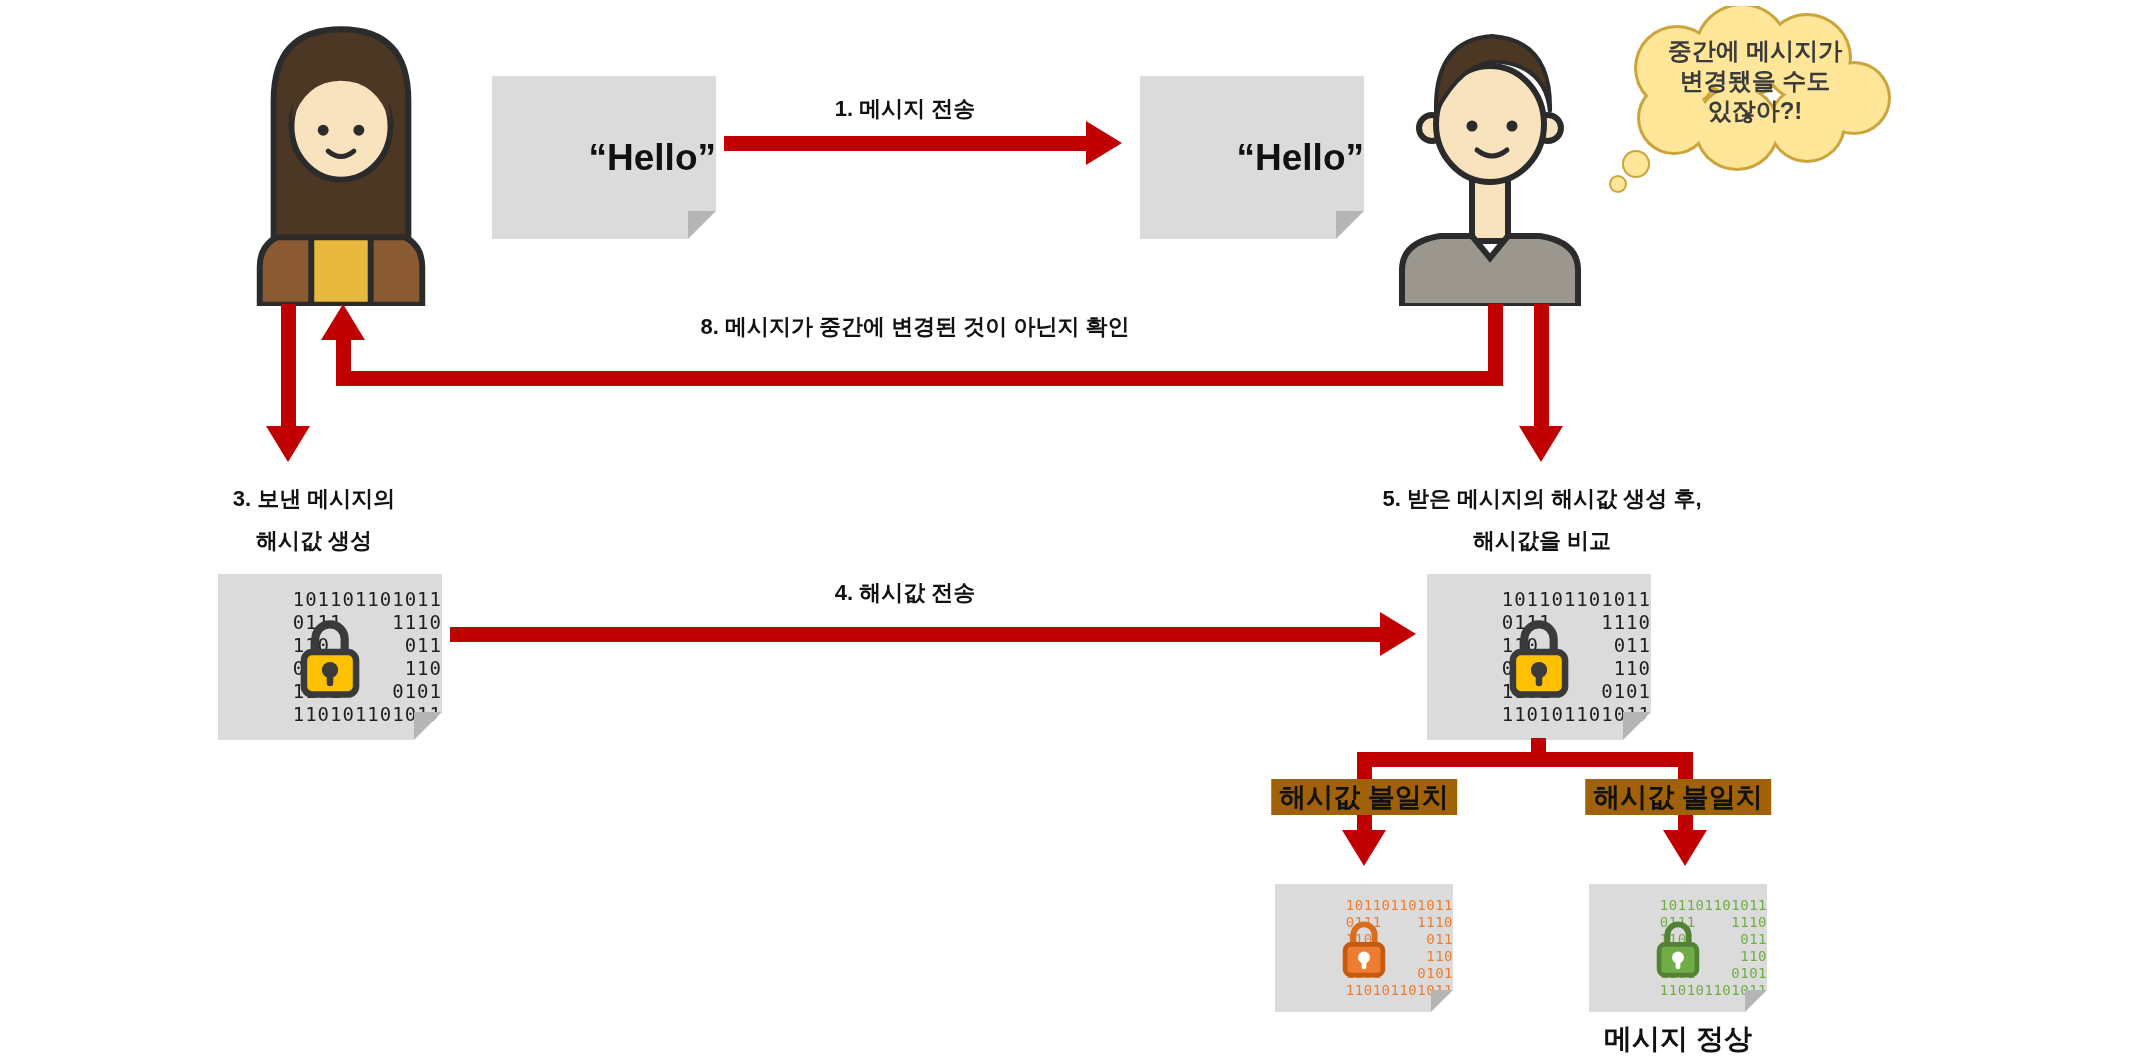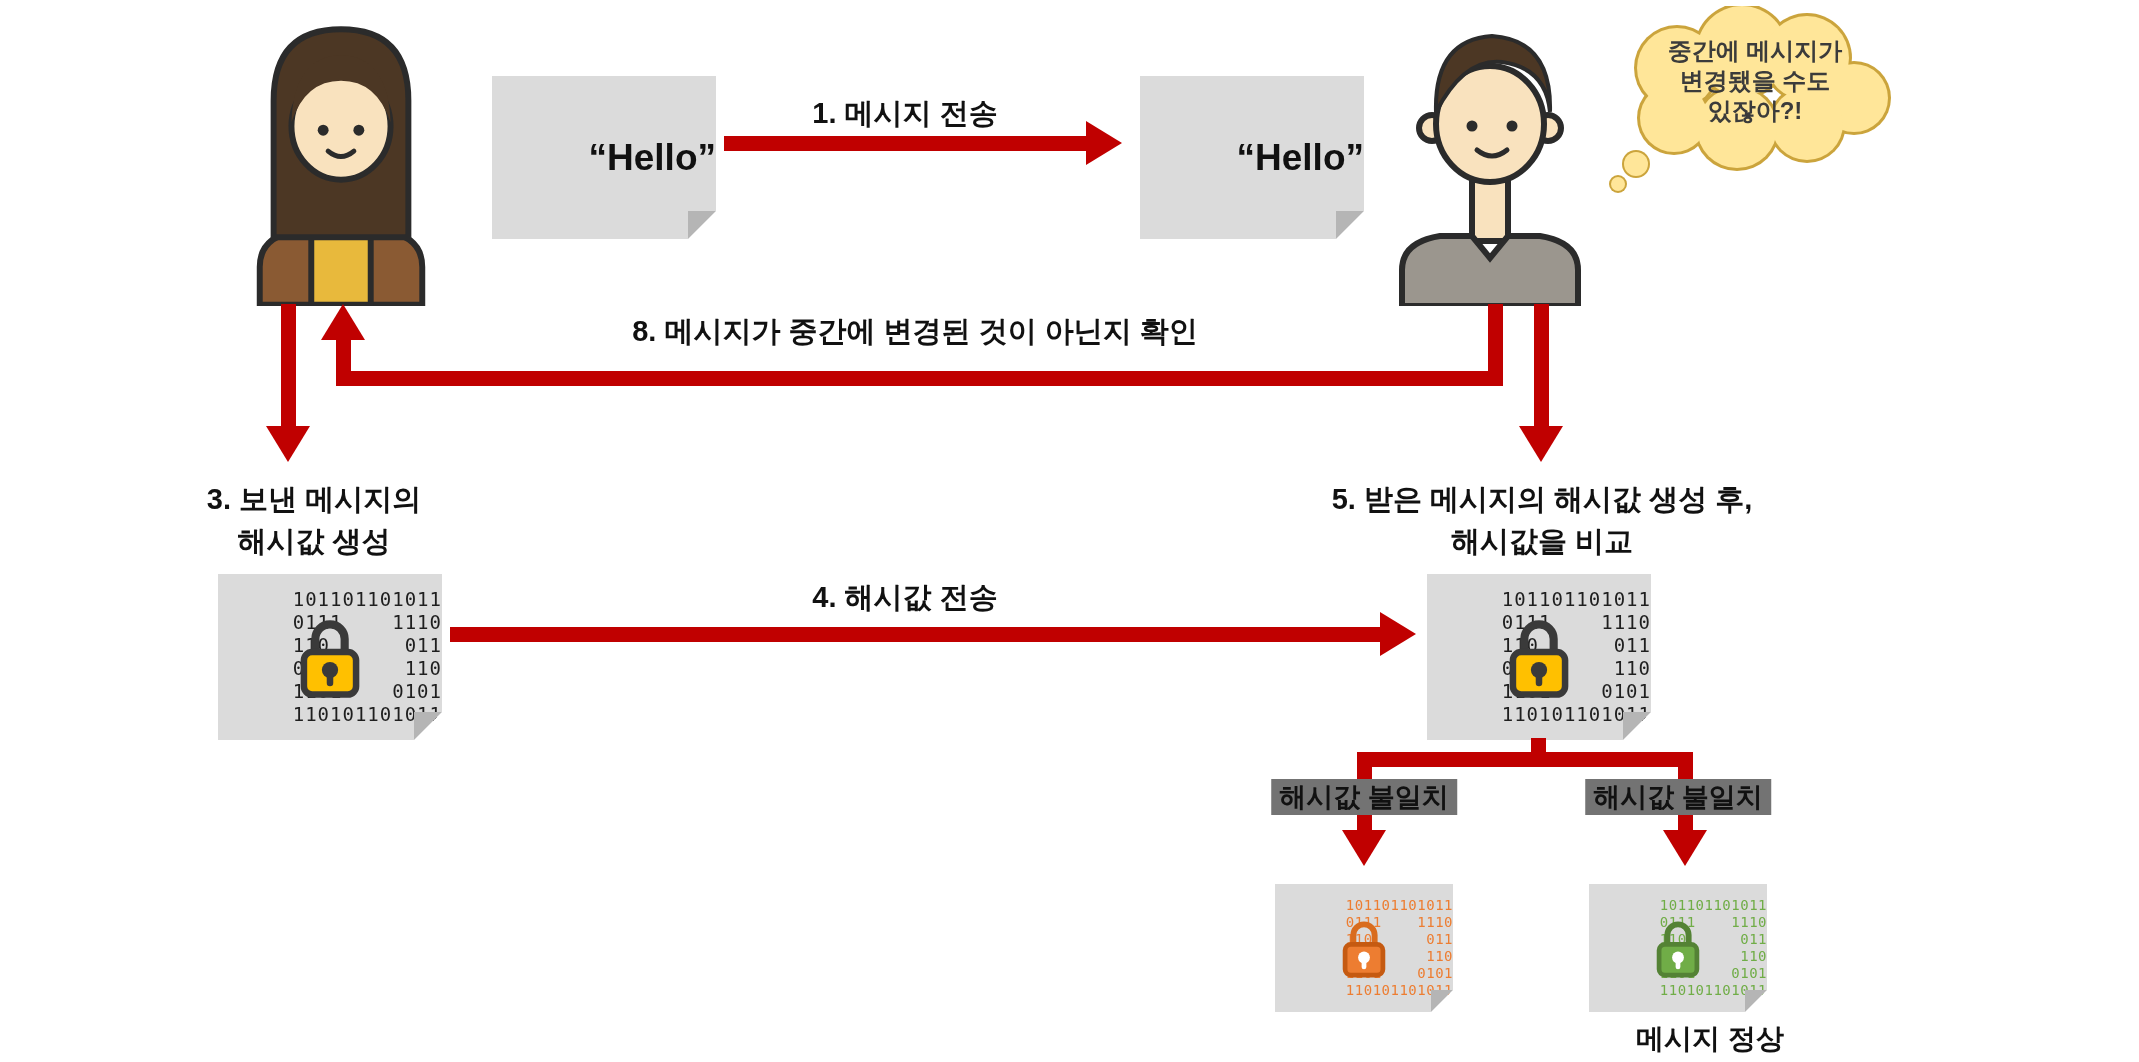--- a/index.html
+++ b/index.html
@@ -7,23 +7,23 @@
   #canvas{position:relative;width:2139px;height:1062px;background:#fff;overflow:hidden;padding-left:24px;}
 
   
   .bar{position:absolute;background:var(--arrow);}
   .ah{position:absolute;width:0;height:0;}
   .ah-r{border-top:22px solid transparent;border-bottom:22px solid transparent;border-left:36px solid var(--arrow);}
   .ah-d{border-left:22px solid transparent;border-right:22px solid transparent;border-top:36px solid var(--arrow);}
   .ah-u{border-left:22px solid transparent;border-right:22px solid transparent;border-bottom:36px solid var(--arrow);}
 
   
-  .lbl{position:absolute;font-weight:800;font-size:29px;color:var(--ink);text-align:center;transform:translateX(-50%);white-space:nowrap;}
+  .lbl{position:absolute;font-weight:800;font-size:22px;color:var(--ink);text-align:center;transform:translateX(-50%);white-space:nowrap;}
   .lbl.two{white-space:pre-line;line-height:42px;}
-  .lbl.small{font-size:27px;background:#737373;padding:0 8px;}
+  .lbl.small{font-size:27px;background:#a16207;padding:0 8px;}
   .lbl.result{font-size:28px;}
 
   
   .doc{position:absolute;background:var(--doc_bg);clip-path:polygon(0 0,100% 0,100% calc(100% - 28px),calc(100% - 28px) 100%,0 100%);display:flex;align-items:center;justify-content:flex-end;}
   .doc .fold{position:absolute;right:0;bottom:0;width:28px;height:28px;background:var(--doc_fold);clip-path:polygon(0 0,100% 0,0 100%);}
   .doc.sm{clip-path:polygon(0 0,100% 0,100% calc(100% - 22px),calc(100% - 22px) 100%,0 100%);}
   .doc.sm .fold{width:22px;height:22px;}
   .hello-text{font-size:37px;font-weight:800;color:var(--ink);}
 
   .binary{font-family:"DejaVu Sans Mono","Liberation Mono",monospace;font-weight:normal;white-space:pre;text-align:center;font-size:19px;line-height:23px;letter-spacing:1px;color:var(--binary);}
@@ -200,15 +200,15 @@
     <svg class="lock" viewBox="0 0 44 54" width="52" height="64">
       <path d="M13 26 V16 a9 9 0 0 1 18 0 V26" fill="none" stroke="#548235" stroke-width="5"></path>
       <rect x="6" y="24" width="32" height="26" rx="5" fill="#70AD47" stroke="#548235" stroke-width="4"></rect>
       <circle cx="22" cy="35" r="5" fill="#ffffff"></circle>
         <rect x="20" y="36" width="4" height="9" rx="2" fill="#ffffff"></rect>
     </svg>
     <div class="fold"></div>
   </div>
 
   <div class="lbl result" style="left:1364px;top:1020px;margin-top:41px;">메시지 변조</div>
-  <div class="lbl result" style="left:1678px;top:1020px;margin-left:32px;">메시지 정상</div>
+  <div class="lbl result" style="left:1678px;top:1020px;">메시지 정상</div>
 
 </div>
 
 </body></html>

